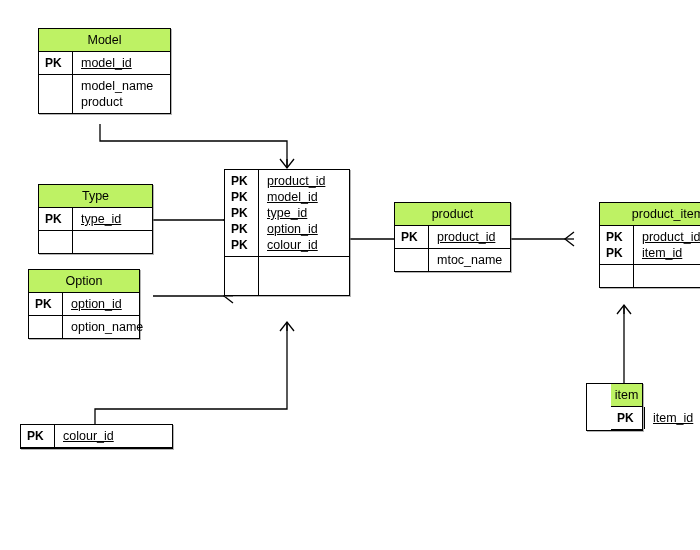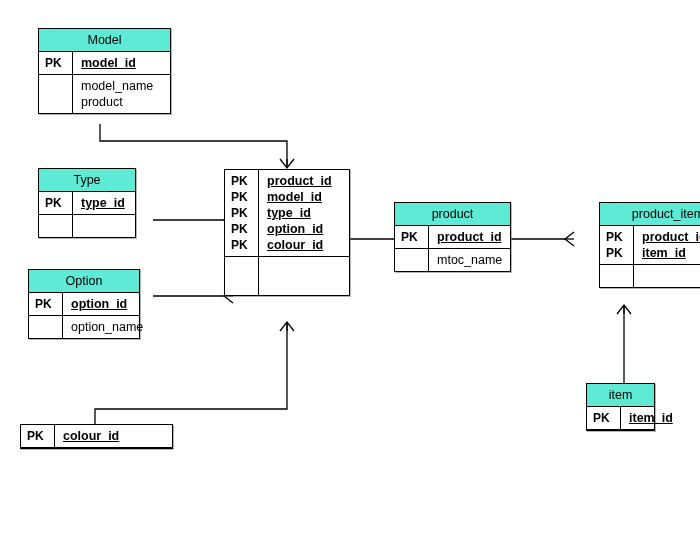--- a/index.html
+++ b/index.html
@@ -34,21 +34,21 @@
     border: 1px solid #000000;
     background: #ffffff;
     box-shadow: 1px 1px 0 rgba(120,120,120,0.55);
   }
   .ent-title {
     box-sizing: border-box;
     height: 23px;
     line-height: 22px;
     text-align: center;
     font-size: 12.5px;
-    background: #5eead4;
+    background: #bef264;
     border-bottom: 1px solid #000000;
     white-space: nowrap;
     overflow: hidden;
   }
   .ent-section {
     display: flex;
     box-sizing: border-box;
   }
   .ent-section.keys {
     border-bottom: 1px solid #000000;
@@ -69,21 +69,21 @@
   }
   .field {
     white-space: nowrap;
     line-height: 16px;
   }
   .pk-line {
     line-height: 16px;
     font-weight: bold;
   }
   .field.pk {
-    font-weight: bold;
+    font-weight: normal;
     text-decoration: underline;
   }
   .empty-row {
     line-height: 16px;
     min-height: 16px;
   }
 </style>
 </head>
 <body>
 
@@ -147,21 +147,21 @@
         <div class="empty-row">&nbsp;</div>
         <div class="empty-row">&nbsp;</div>
       </div>
       <div class="col-attr">
         <div class="field">model_name</div>
         <div class="field">product</div>
       </div>
     </div>
   </div>
 
-  <div class="entity" style="left:38px; top:168px; width:98px;">
+  <div class="entity" style="left:38px; top:184px; width:115px;">
     <div class="ent-title">Type</div>
     <div class="ent-section keys">
       <div class="col-key">
         <div class="pk-line">PK</div>
       </div>
       <div class="col-attr">
         <div class="field pk">type_id</div>
       </div>
     </div>
     <div class="ent-section">
@@ -266,21 +266,21 @@
     <div class="ent-section">
       <div class="col-key">
         <div class="empty-row">&nbsp;</div>
       </div>
       <div class="col-attr">
         <div class="empty-row">&nbsp;</div>
       </div>
     </div>
   </div>
 
-  <div class="entity" style="left:586px; top:383px; width:69px;">
+  <div class="entity" style="left:586px; top:383px; width:57px;padding-left:24px;">
     <div class="ent-title">item</div>
     <div class="ent-section keys">
       <div class="col-key">
         <div class="pk-line">PK</div>
       </div>
       <div class="col-attr">
         <div class="field pk">item_id</div>
       </div>
     </div>
   </div>

